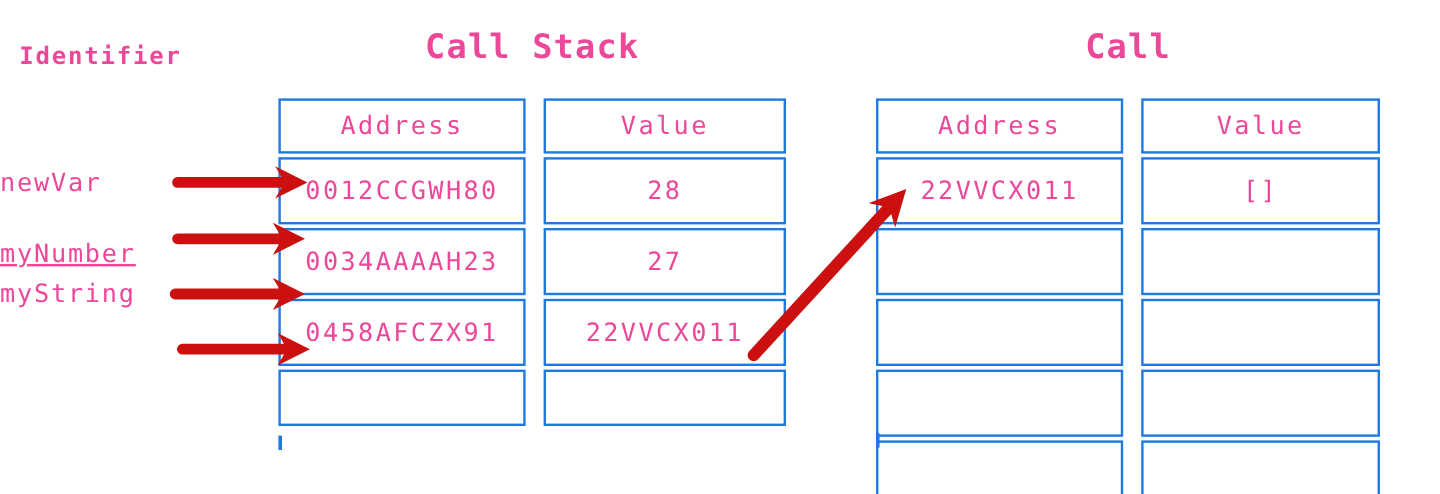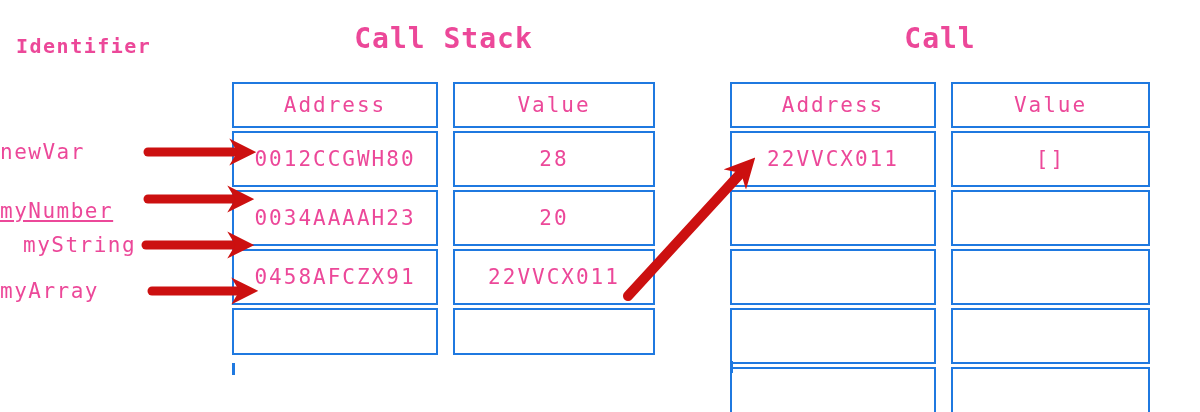--- a/index.html
+++ b/index.html
@@ -42,21 +42,21 @@
   .row.header .cell{height:46px;}
   .row.last .cell{height:47px;}
 
   .identifier-item{
     position:absolute;left:0;width:140px;
     text-align:left;
     font-size:21px;letter-spacing:1.5px;line-height:28px;
   }
   .id-0{top:138px;}
   .id-1{top:197px;text-decoration:underline;}
-  .id-2{top:231px;padding-left:23px;}
+  .id-2{top:231px;}
   .id-3{top:277px;}
 
   .tick{position:absolute;width:3px;height:12px;background:#1f79e0;}
   .tick-callstack{left:232px;top:363px;}
   .tick-heap{left:730px;top:361px;}
 
   .arrow-overlay{
     position:absolute;left:0;top:0;width:1200px;height:412px;
     pointer-events:none;z-index:5;
   }
@@ -66,34 +66,33 @@
 
 <div class="canvas">
 
   <div class="identifier-title">Identifier</div>
   <div class="section-title title-callstack">Call Stack</div>
   <div class="section-title title-heap">Call</div>
 
   <div class="identifier-item id-0">newVar</div>
   <div class="identifier-item id-1">myNumber</div>
   <div class="identifier-item id-2">myString</div>
-  <div class="identifier-item id-3">myArray</div>
 
   <div class="mem-table table-callstack">
     <div class="row header">
       <div class="cell addr">Address</div>
       <div class="cell val">Value</div>
     </div>
     <div class="row">
       <div class="cell addr">0012CCGWH80</div>
       <div class="cell val">28</div>
     </div>
     <div class="row">
       <div class="cell addr">0034AAAAH23</div>
-      <div class="cell val">20</div>
+      <div class="cell val">27</div>
     </div>
     <div class="row">
       <div class="cell addr">0458AFCZX91</div>
       <div class="cell val">22VVCX011</div>
     </div>
     <div class="row last">
       <div class="cell addr"></div>
       <div class="cell val"></div>
     </div>
   </div>

